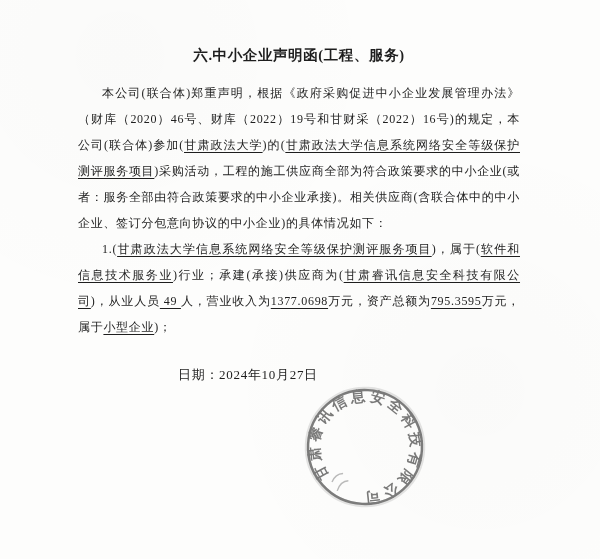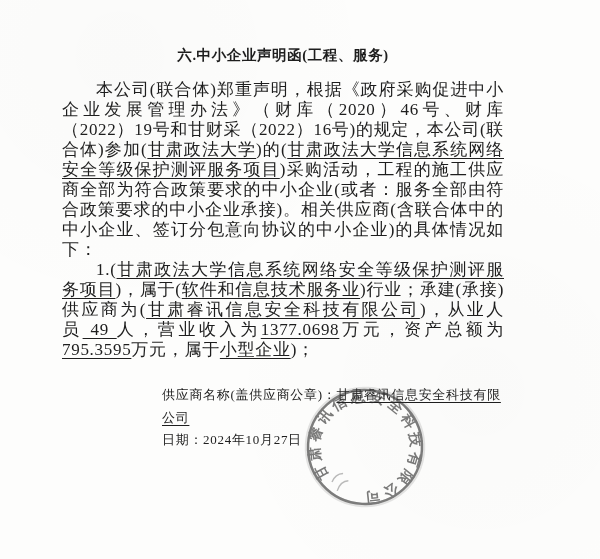--- a/index.html
+++ b/index.html
@@ -14,34 +14,34 @@
     position: relative;
     width: 600px;
     height: 559px;
     background:
       radial-gradient(circle at 20% 10%, rgba(0,0,0,0.012), transparent 40%),
       radial-gradient(circle at 80% 70%, rgba(0,0,0,0.010), transparent 45%),
       #fdfdfc;
   }
   .content {
     position: absolute;
-    left: 62px;
+    left: 78px;
     top: 46px;
     width: 442px;
   }
   .title {
     text-align: center;
     font-size: 14.5px;
     font-weight: bold;
     letter-spacing: 0.6px;
     margin-bottom: 15px;
   }
   .para {
-    font-size: 17px;
-    line-height: 20px;
+    font-size: 12px;
+    line-height: 26px;
     letter-spacing: 0.7px;
     text-align: justify;
     text-indent: 2em;
   }
   .u {
     text-decoration: underline;
     text-underline-offset: 3px;
     text-decoration-thickness: 1px;
   }
   .signature-block {
@@ -96,23 +96,20 @@
   <div class="content">
 
     <h1 class="title">六.中小企业声明函(工程、服务)</h1>
 
     <div>
         <div class="para"><span>本公司(联合体)郑重声明，根据《政府采购促进中小企业发展管理办法》（财库（2020）46号、财库（2022）19号和甘财采（2022）16号)的规定，本公司(联合体)参加(</span><span class="u">甘肃政法大学</span><span>)的(</span><span class="u">甘肃政法大学信息系统网络安全等级保护测评服务项目</span><span>)采购活动，工程的施工供应商全部为符合政策要求的中小企业(或者：服务全部由符合政策要求的中小企业承接)。相关供应商(含联合体中的中小企业、签订分包意向协议的中小企业)的具体情况如下：</span></div>
         <div class="para"><span>1.(</span><span class="u">甘肃政法大学信息系统网络安全等级保护测评服务项目</span><span>)，属于(</span><span class="u">软件和信息技术服务业</span><span>)行业；承建(承接)供应商为(</span><span class="u">甘肃睿讯信息安全科技有限公司</span><span>)，从业人员</span><span class="u">&nbsp;49&nbsp;</span><span>人，营业收入为</span><span class="u">1377.0698</span><span>万元，资产总额为</span><span class="u">795.3595</span><span>万元，属于</span><span class="u">小型企业</span><span>)；</span></div>
       </div>
 
     <div class="signature-block">
-      <div>
-        <span>供应商名称(盖供应商公章)：</span><span class="u">甘肃睿讯信息安全科技有限公司</span>
-      </div>
       <div class="date-line">
         <span>日期：</span><span>2024年10月27日</span>
       </div>
     </div>
 
   </div>
 
   <svg class="seal" viewBox="0 0 132 132" width="132" height="132" aria-hidden="true">
     <defs>
       <path id="sealArc" d="M 66,66 m -46,0 a 46,46 0 1,1 92,0 a 46,46 0 1,1 -92,0"></path>

